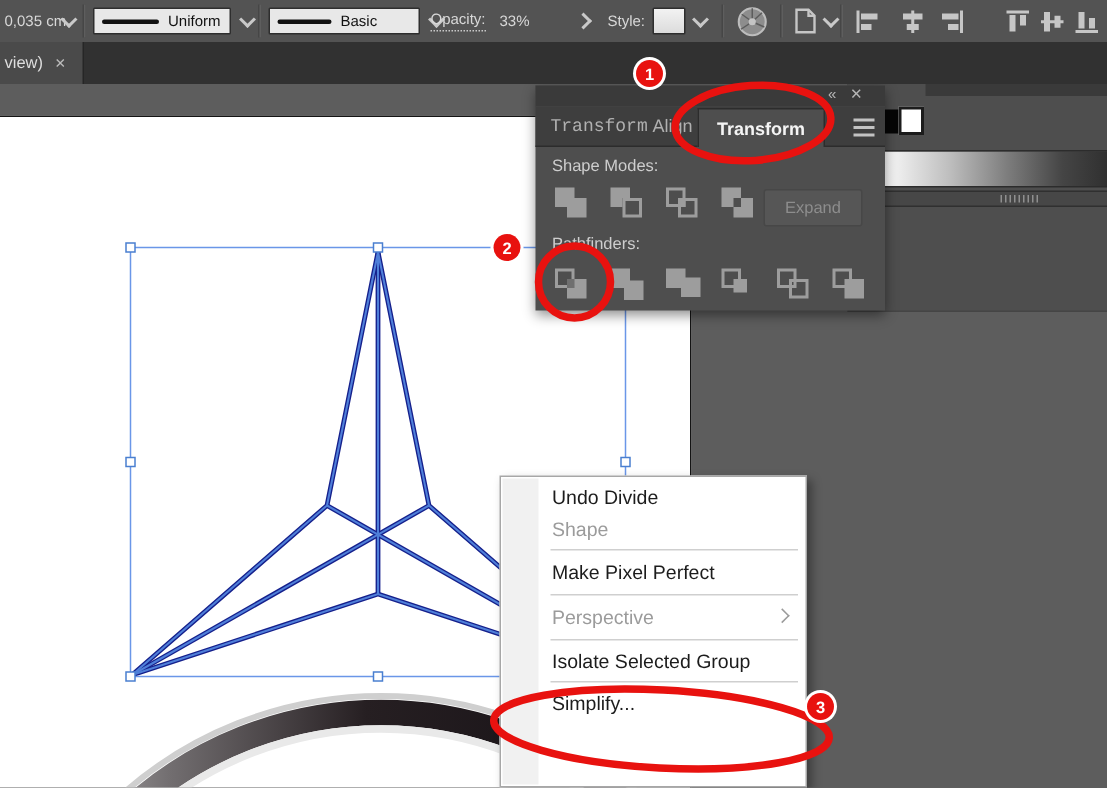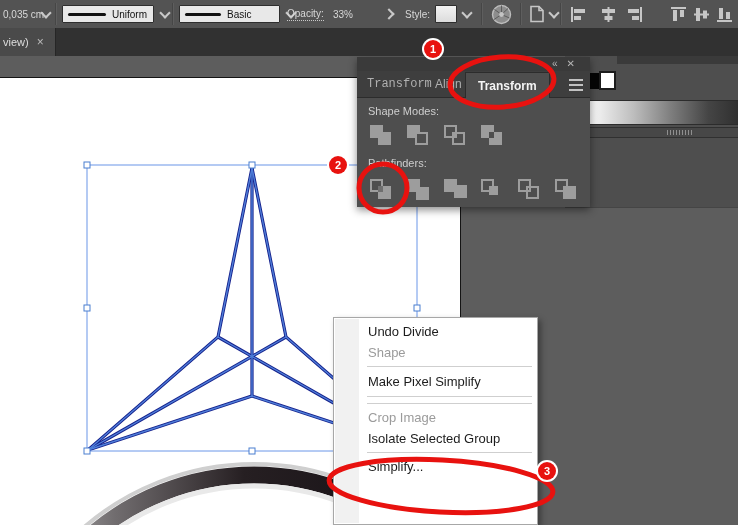--- a/index.html
+++ b/index.html
@@ -340,20 +340,21 @@
     <span class="icon2sq" style="left:87px;top:68px;">
         <span class="b sq-line"></span>
         <span class="f sq-line"></span>
         <span class="ov"></span>
       </span>
     <span class="icon2sq" style="left:124px;top:68px;">
         <span class="b sq-fill"></span>
         <span class="f sq-fill"></span>
         <span class="hole"></span>
       </span>
+    <div id="pf-expand">Expand</div>
     <span class="pf-label" style="top:100px;">Pathfinders:</span>
 
     <span class="icon2sq" style="left:13px;top:122px;">
         <span class="b sq-line"></span>
         <span class="f sq-fill"></span>
         <span class="ov" style="background:#6f6f6f;"></span>
       </span>
     <span class="icon2sq" style="left:50px;top:122px;">
         <span class="b sq-fill"></span>
         <span class="f sq-fill" style="left:9px;top:8px;"></span>
@@ -376,28 +377,31 @@
       </span>
   </div>
 
   <div class="abs" id="ctxmenu">
     <span class="gutter"></span>
     <div class="mi">Undo Divide</div>
     <div class="mi disabled">Shape</div>
     <div class="msep">
         <i></i>
       </div>
-    <div class="mi tall">Make Pixel Simplify</div>
+    <div class="mi tall">Make Pixel Perfect</div>
     <div class="msep">
         <i></i>
       </div>
+    <div class="mi tall disabled">
+      <span>Perspective</span>
+      <span class="subarrow"></span>
+    </div>
     <div class="msep">
         <i></i>
       </div>
-    <div class="mi disabled">Crop Image</div>
     <div class="mi">Isolate Selected Group</div>
     <div class="msep">
         <i></i>
       </div>
     <div class="mi">Simplify...</div>
   </div>
 
   <svg class="abs" id="annot" width="738" height="525">
     <g fill="none" stroke="#e8120f" stroke-width="5">
       <ellipse cx="502" cy="82" rx="52" ry="25" transform="rotate(-4 502 82)"></ellipse>

